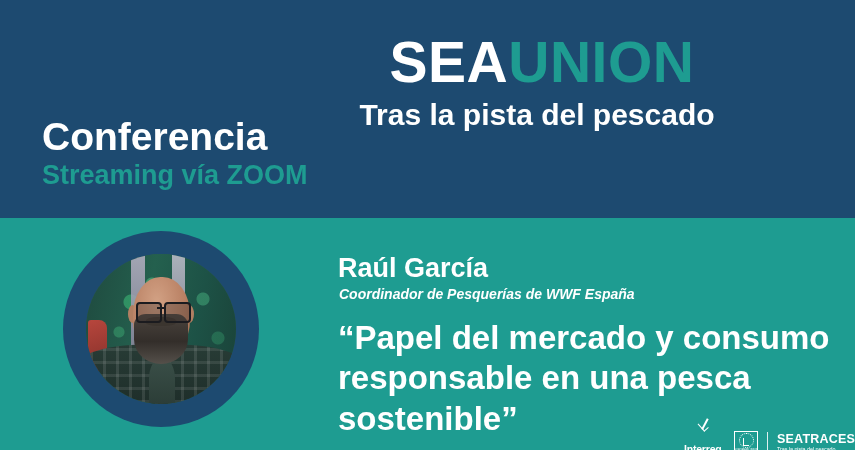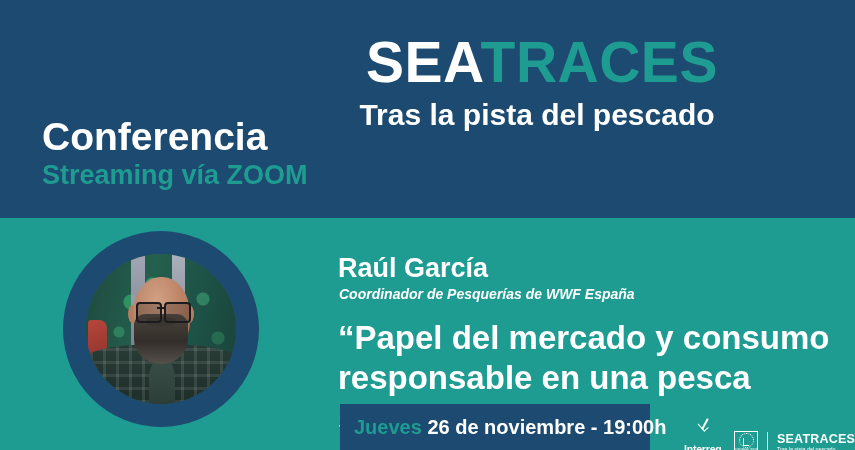--- a/index.html
+++ b/index.html
@@ -321,21 +321,21 @@
 </style>
 </head>
 <body>
 
 <div id="poster">
 
   <div id="top-band"></div>
 
   <div id="brand-block">
     <div id="brand-title">
-      <span class="sea">SEA</span><span class="traces">TRACES</span>
+      <span class="sea">SEA</span><span class="traces">UNION</span>
     </div>
     <div id="brand-tagline">Tras la pista del pescado</div>
   </div>
 
   <div id="conf-block">
     <div id="conf-title">Conferencia</div>
     <div id="conf-sub">Streaming vía ZOOM</div>
   </div>
 
   <div id="bottom-band"></div>
@@ -356,25 +356,20 @@
     <div class="ph-mustache"></div>
     <div class="ph-glasses-l"></div>
     <div class="ph-glasses-r"></div>
     <div class="ph-glasses-bridge"></div>
   </div>
 
   <div id="speaker-name">Raúl García</div>
   <div id="speaker-role">Coordinador de Pesquerías de WWF España</div>
   <div id="talk-title">“Papel del mercado y consumo responsable en una pesca sostenible”</div>
 
-  <div id="date-bar">
-    <div id="date-text">
-      <span class="day">Jueves</span><span class="rest">&nbsp;</span><span class="rest">26 de noviembre - 19:00h</span>
-    </div>
-  </div>
 
   <div id="logo-strip">
     <div class="interreg-lock">
       <div class="tick-mark"></div>
       <div class="interreg-text">
         <span class="interreg-name">Interreg</span>
         <span class="interreg-region">Atlantic Area</span>
         <span class="interreg-fund">European Regional Development Fund</span>
       </div>
     </div>

